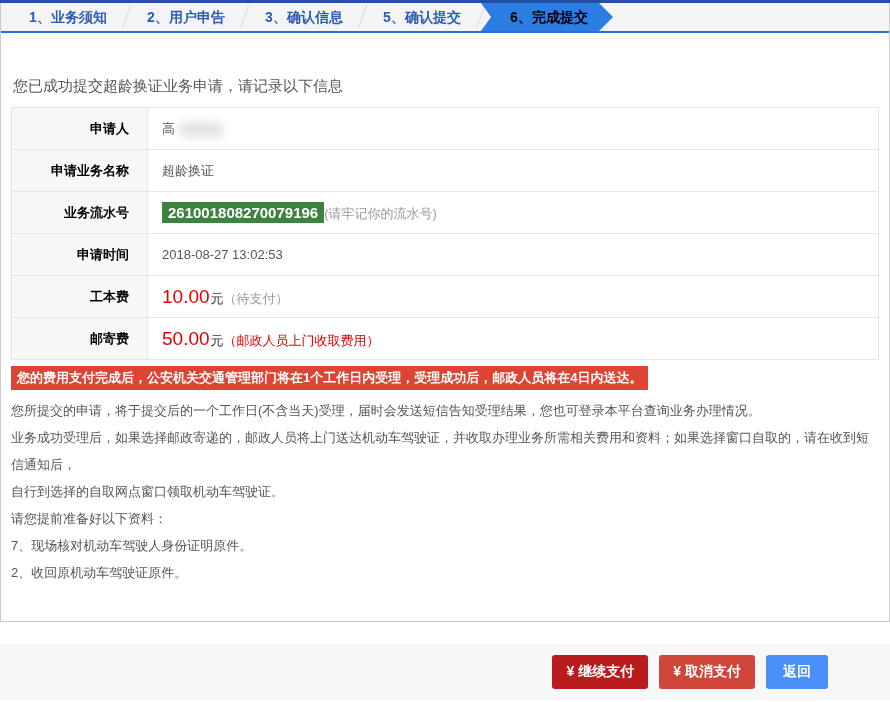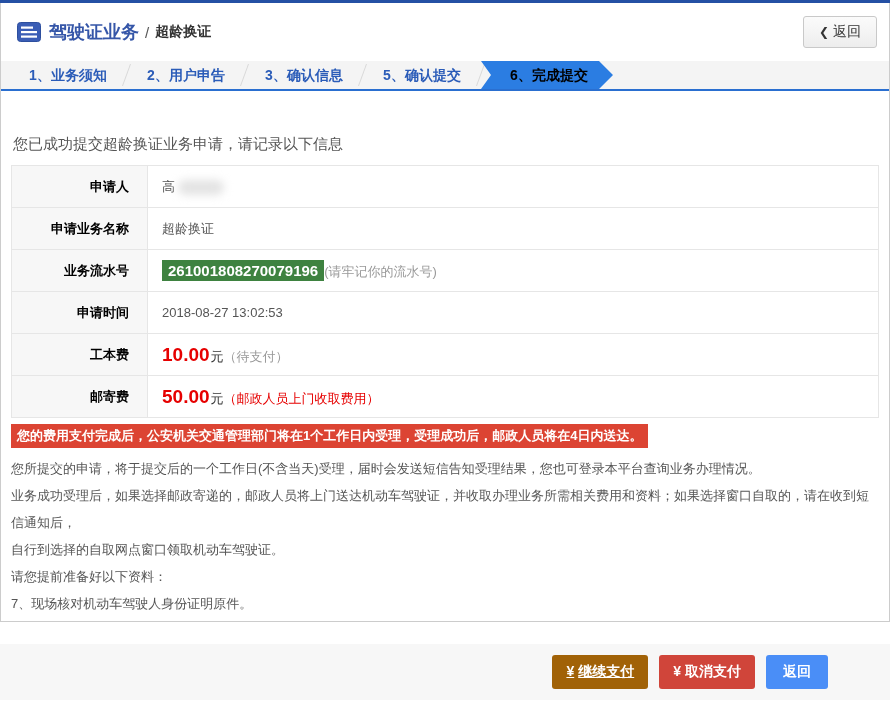--- a/index.html
+++ b/index.html
@@ -127,21 +127,21 @@
     background: #3e8240;
     color: #fff;
     font-weight: bold;
     font-size: 15px;
     padding: 2px 6px;
   }
   .note-gray { color: #999; }
   .note-red { color: #e60000; }
   .amount {
     font-size: 19px;
-    font-weight: bold;
+    font-weight: normal;
     color: #e60000;
   }
   .unit { color: #333; margin-left: 1px; }
 
   
   .banner-wrap { padding: 6px 10px 0; }
   .banner {
     display: inline-block;
     background: #dc4433;
     color: #fff;
@@ -173,46 +173,30 @@
     font-family: inherit;
     border: none;
     border-radius: 3px;
     color: #fff;
     font-size: 14px;
     font-weight: bold;
     padding: 8px 14px;
     cursor: pointer;
   }
   .btn .yen { margin-right: 4px; }
-  .btn-green { background: #a16207; text-decoration: underline; }
+  .btn-green { background: #b91c1c; }
   .btn-red { background: #d0453a; }
   .btn-blue { background: #4a8ef7; padding: 8px 17px; }
 </style>
 </head>
 <body>
 
 <div class="page">
   <div class="panel">
 
-    <div class="header">
-      <div class="header-left">
-        <span class="doc-icon">
-          <svg width="24" height="20" viewBox="0 0 24 20">
-            <rect x="0.5" y="0.5" width="23" height="19" rx="3" fill="#3a5db5" stroke="#2d4f9e"></rect>
-            <rect x="4" y="4.5" width="12" height="2.2" fill="#ffffff"></rect>
-            <rect x="4" y="9" width="16" height="2.2" fill="#ffffff"></rect>
-            <rect x="4" y="13.5" width="16" height="2.2" fill="#ffffff"></rect>
-          </svg>
-        </span>
-        <span class="title">驾驶证业务</span>
-        <span class="sep">/</span>
-        <span class="subtitle">超龄换证</span>
-      </div>
-      <button class="back-top"><span class="chev">❮</span><span>返回</span></button>
-    </div>
 
     <div class="tabbar">
       <div class="tab">1、业务须知</div>
       <div class="tab">2、用户申告</div>
       <div class="tab">3、确认信息</div>
       <div class="tab">5、确认提交</div>
       <div class="tab active">6、完成提交</div>
     </div>
 
     <div class="success">您已成功提交超龄换证业务申请，请记录以下信息</div>

